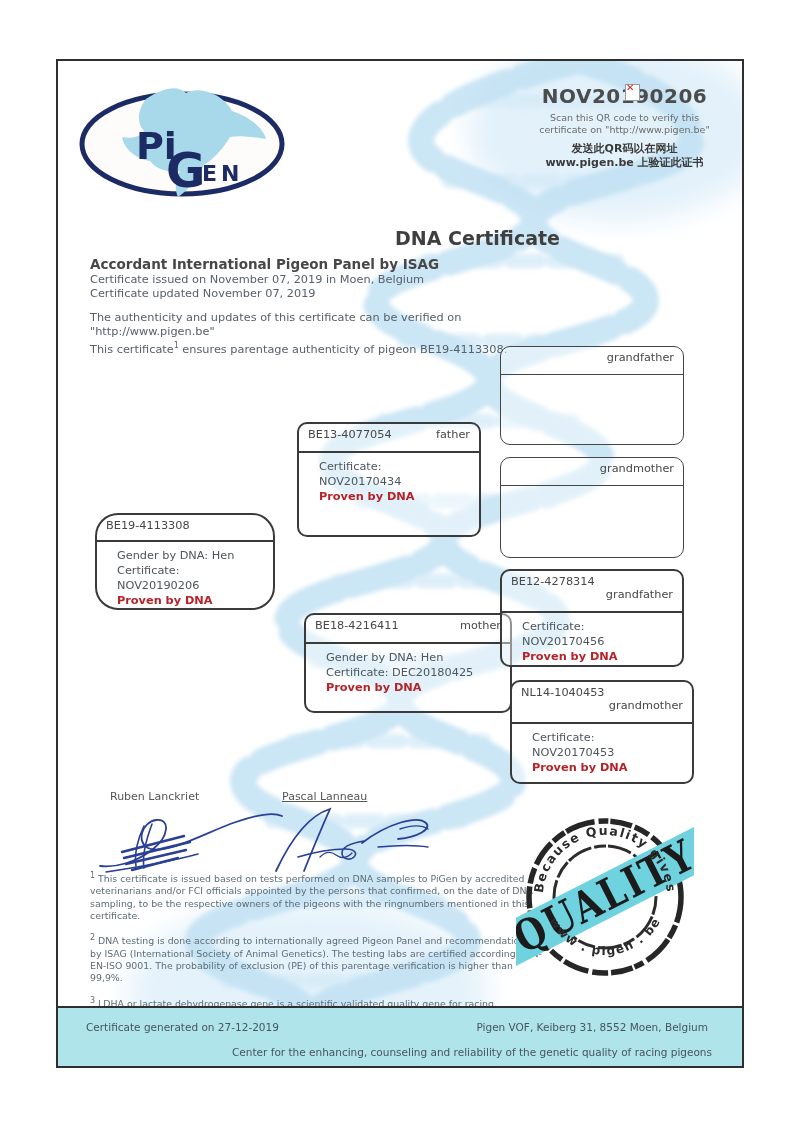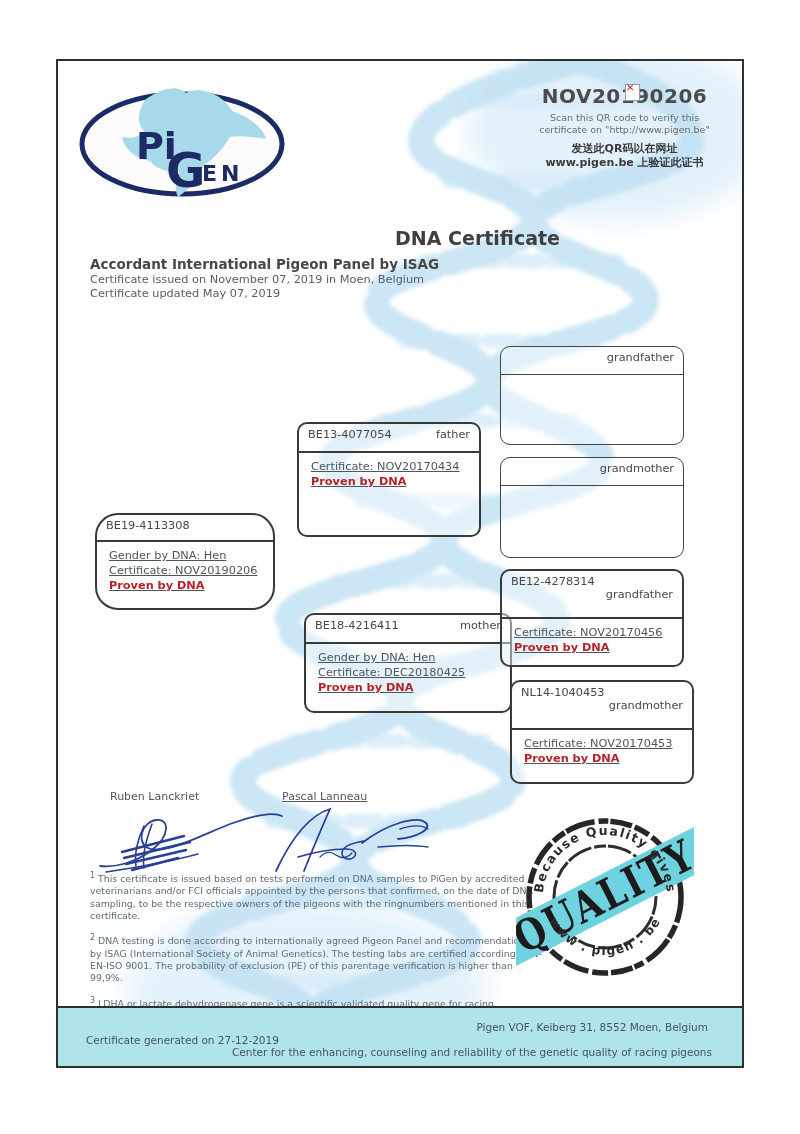--- a/index.html
+++ b/index.html
@@ -32,23 +32,23 @@
   .h-verify{ margin-top:10px; font-size:11.3px; line-height:14px; }
   sup { font-size:8px; }
 
   
   .pbox { position:absolute; border:2px solid #3a3a3a; border-radius:10px;
           background:rgba(255,255,255,0.45); color:#4d565c; font-size:11.3px; }
   .pbox.empty { border-width:1.5px; border-color:#454545; }
   .pbox .hdr { display:flex; justify-content:space-between; padding:4px 9px 2px 9px;
                color:#474747; border-bottom:2px solid #3a3a3a; }
   .pbox.empty .hdr { border-bottom-width:1.5px; border-bottom-color:#454545; }
-  .pbox .hdr.twoline { display:block; padding-bottom:16px; }
+  .pbox .hdr.twoline { display:block; padding-bottom:10px; }
   .pbox .hdr.twoline .rel { text-align:right; }
-  .pbox .bd { padding:6px 12px; line-height:15px;text-decoration:underline; }
+  .pbox .bd { padding:6px 20px; line-height:15px; }
   .proven { color:#b52328; font-weight:bold; }
   .hdr-sub   { height:27px; }
   .hdr-std   { height:29px; }
   .hdr-empty { height:28px; }
 
   .b-subject { left:37px;  top:452px; width:180px; height:97px;border-radius:23px; }
   .b-father  { left:239px; top:361px; width:184px; height:115px; }
   .b-mother  { left:246px; top:544px; width:208px; height:100px;margin-top:8px; }
   .b-pgf     { left:442px; top:285px; width:184px; height:99px; }
   .b-pgm     { left:442px; top:396px; width:184px; height:101px; }
@@ -67,21 +67,21 @@
   .footnotes { position:absolute; left:32px; top:809px; width:452px;
                font-size:9.4px; line-height:12.3px; color:#5d6d77; }
   .footnotes p { margin-bottom:10px; }
 
   
   .stamp { position:absolute; left:458px; top:747px; width:178px; height:178px; }
 
   
   .footerbar { position:absolute; left:0; top:945px; width:684px; height:60px;
                background:#aee4ea; border-top:2px solid #2f2f2f; color:#49545c; font-size:10.5px; }
-  .f-gen    { position:absolute; left:28px; top:26px;text-align:right; }
+  .f-gen    { position:absolute; left:28px; top:13px;text-align:right; }
   .f-addr   { position:absolute; right:34px; top:13px; }
   .f-center { position:absolute; right:30px; top:38px; }
 </style>
 </head>
 <body>
 
 <div class="canvas">
   <div class="sheet">
 
     <svg class="helix" viewBox="0 0 684 1005">
@@ -139,21 +139,25 @@
         <div>发送此QR码以在网址</div>
         <div>www.pigen.be 上验证此证书</div>
       </div>
     </div>
 
     <div class="headingblock">
       <div class="h-title">DNA Certificate</div>
       <div class="h-sub">Accordant International Pigeon Panel by ISAG</div>
       <div class="h-issued">
         <div>Certificate issued on November 07, 2019 in Moen, Belgium</div>
-        <div>Certificate updated May 07, 2019</div>
+        <div>Certificate updated November 07, 2019</div>
+      </div>
+      <div class="h-verify">
+        <div>The authenticity and updates of this certificate can be verified on "http://www.pigen.be"</div>
+        <div><span>This certificate</span><sup>1</sup><span> ensures parentage authenticity of pigeon BE19-4113308.</span></div>
       </div>
     </div>
 
     <div class="pbox b-subject">
       <div class="hdr hdr-sub">
         <span>BE19-4113308</span>
       </div>
       <div class="bd">
         <div>Gender by DNA: Hen</div>
         <div>Certificate: NOV20190206</div>

